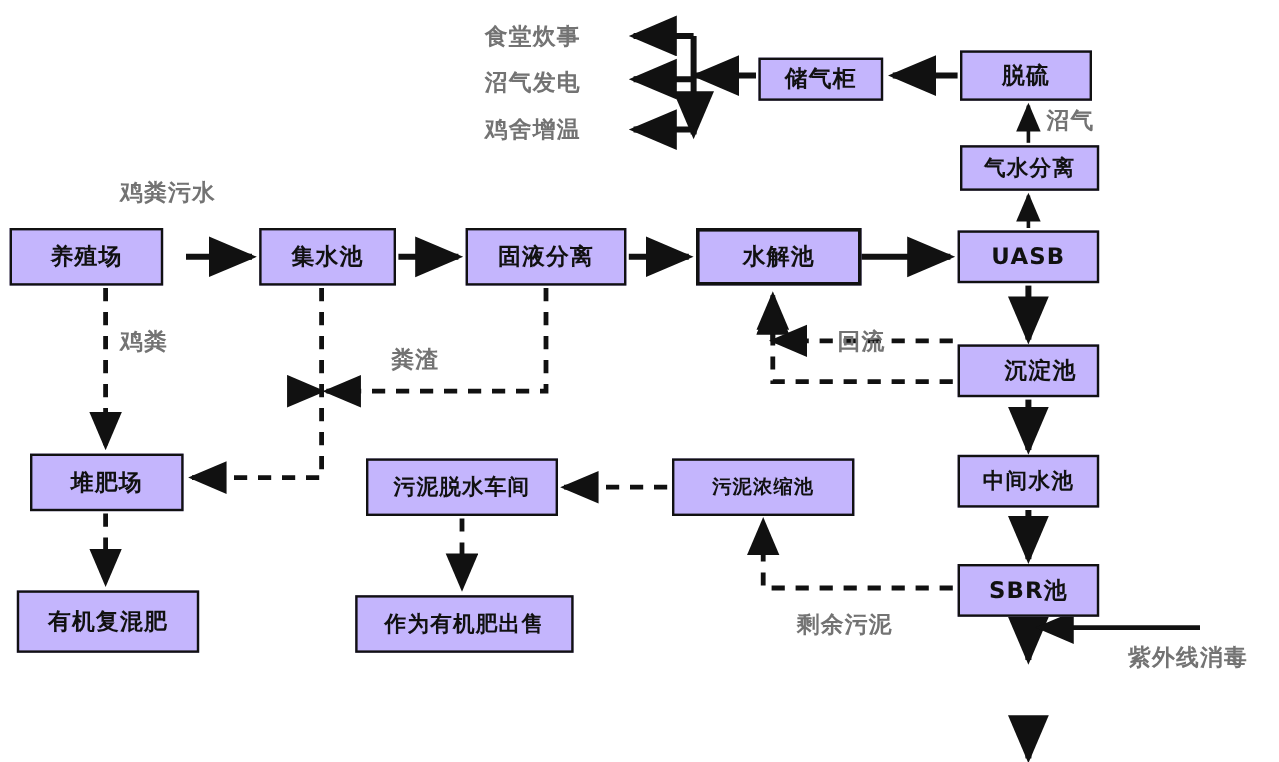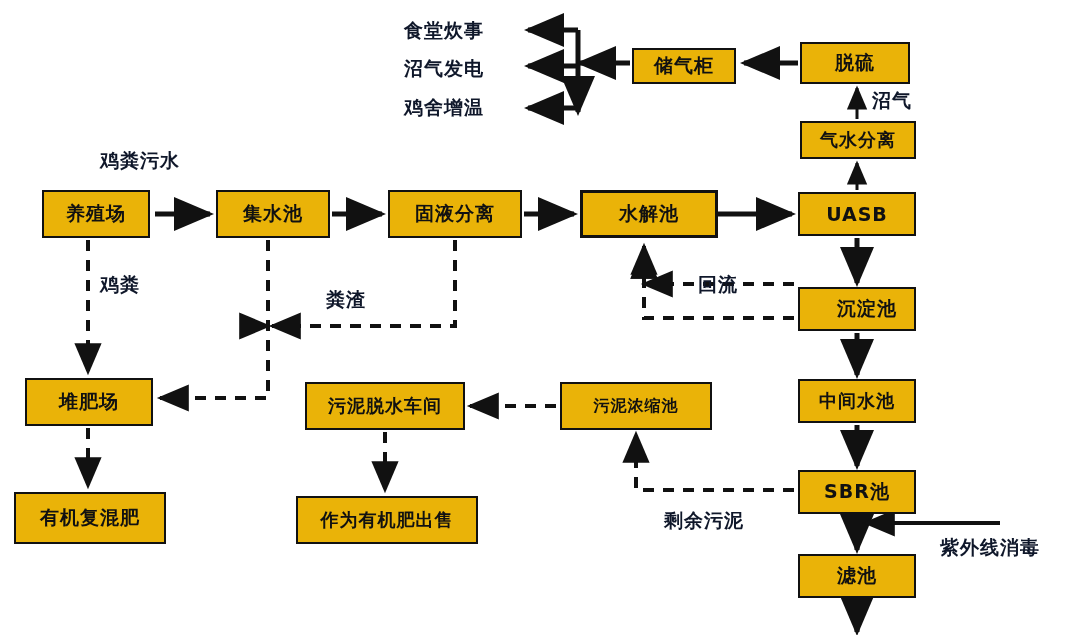--- a/index.html
+++ b/index.html
@@ -14,36 +14,36 @@
     position: relative;
     width: 1066px;
     height: 635px;
     background: #ffffff;
     overflow: hidden;
   }
   .node {
     position: absolute;
     box-sizing: border-box;
     border: 2px solid #111;
-    background: #eab308;
+    background: #c4b5fd;
     color: #111;
     display: flex;
     align-items: center;
     justify-content: center;
     font-weight: 700;
     letter-spacing: 1px;
     white-space: nowrap;
     font-size: 19px;
   }
   .node.thick {
     border-width: 3px;
   }
   .label {
     position: absolute;
-    color: #0f172a;
+    color: #737373;
     font-weight: 700;
     letter-spacing: 1px;
     white-space: nowrap;
     font-size: 19px;
   }
   svg.edges {
     position: absolute;
     left: 0;
     top: 0;
     width: 1066px;
@@ -132,21 +132,21 @@
 
   <div class="node" style="left:632px;top:48px;width:104px;height:36px;">
     <span>储气柜</span>
   </div>
   <div class="node" style="left:800px;top:42px;width:110px;height:42px;">
     <span>脱硫</span>
   </div>
   <div class="node" style="left:800px;top:121px;width:116px;height:38px;font-size:18px;">
     <span>气水分离</span>
   </div>
-  <div class="node" style="left:42px;top:190px;width:108px;height:48px;">
+  <div class="node" style="left:8px;top:190px;width:128px;height:48px;">
     <span>养殖场</span>
   </div>
   <div class="node" style="left:216px;top:190px;width:114px;height:48px;">
     <span>集水池</span>
   </div>
   <div class="node" style="left:388px;top:190px;width:134px;height:48px;justify-content:center;">
     <span>固液分离</span>
   </div>
   <div class="node thick" style="left:580px;top:190px;width:138px;height:48px;">
     <span>水解池</span>
@@ -156,23 +156,20 @@
   </div>
   <div class="node" style="left:798px;top:287px;width:118px;height:44px;padding-left:20px;">
     <span>沉淀池</span>
   </div>
   <div class="node" style="left:798px;top:379px;width:118px;height:44px;font-size:18px;">
     <span>中间水池</span>
   </div>
   <div class="node" style="left:798px;top:470px;width:118px;height:44px;">
     <span>SBR池</span>
   </div>
-  <div class="node" style="left:798px;top:554px;width:118px;height:44px;">
-    <span>滤池</span>
-  </div>
   <div class="node" style="left:25px;top:378px;width:128px;height:48px;">
     <span>堆肥场</span>
   </div>
   <div class="node" style="left:14px;top:492px;width:152px;height:52px;font-family:Liberation Serif, serif;">
     <span>有机复混肥</span>
   </div>
   <div class="node" style="left:296px;top:496px;width:182px;height:48px;font-size:18px;">
     <span>作为有机肥出售</span>
   </div>
   <div class="node" style="left:305px;top:382px;width:160px;height:48px;font-size:18px;">

